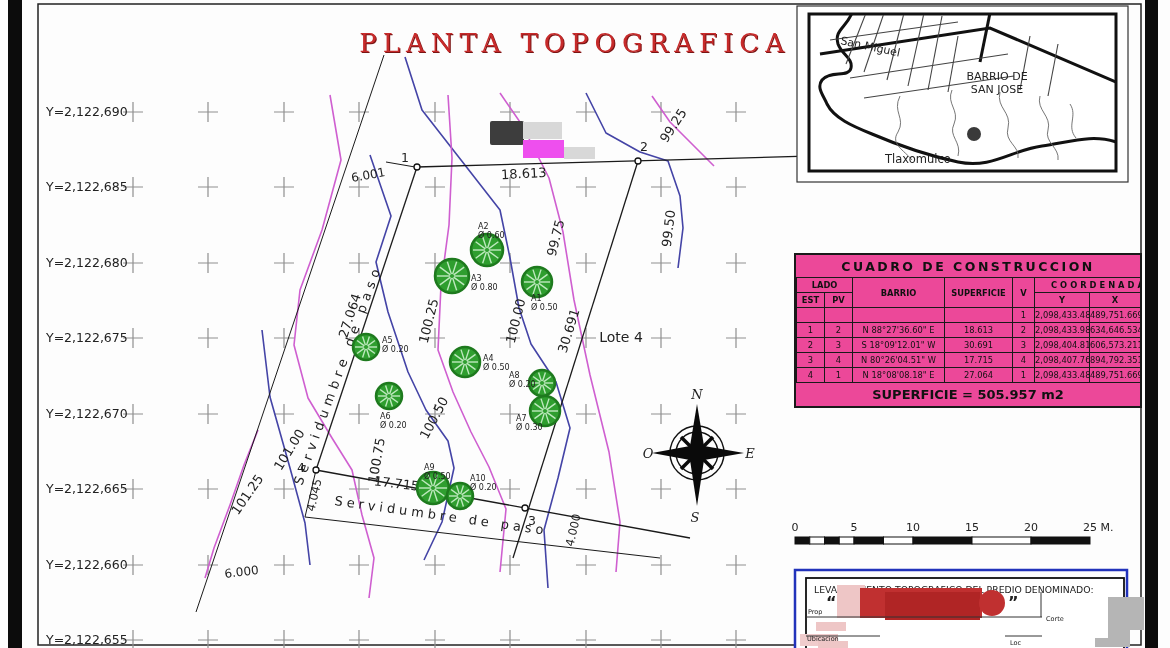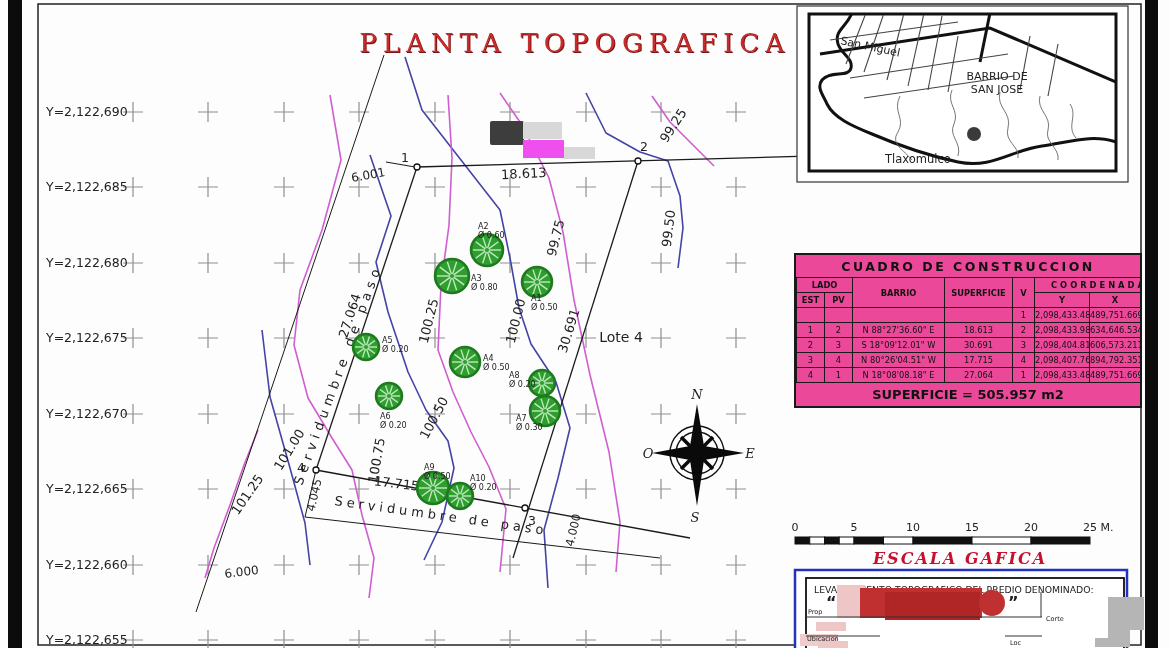--- a/index.html
+++ b/index.html
@@ -533,14 +533,13 @@
             <td>1</td>
             <td>2,098,433.481</td>
             <td>489,751.669</td>
           </tr>
         </tbody>
   </table>
   <div class="sup">SUPERFICIE = 505.957 m2</div>
 </div>
 
 
-<div class="escala">ESCALA GAFICA</div>
 </div>
 
 </body></html>

